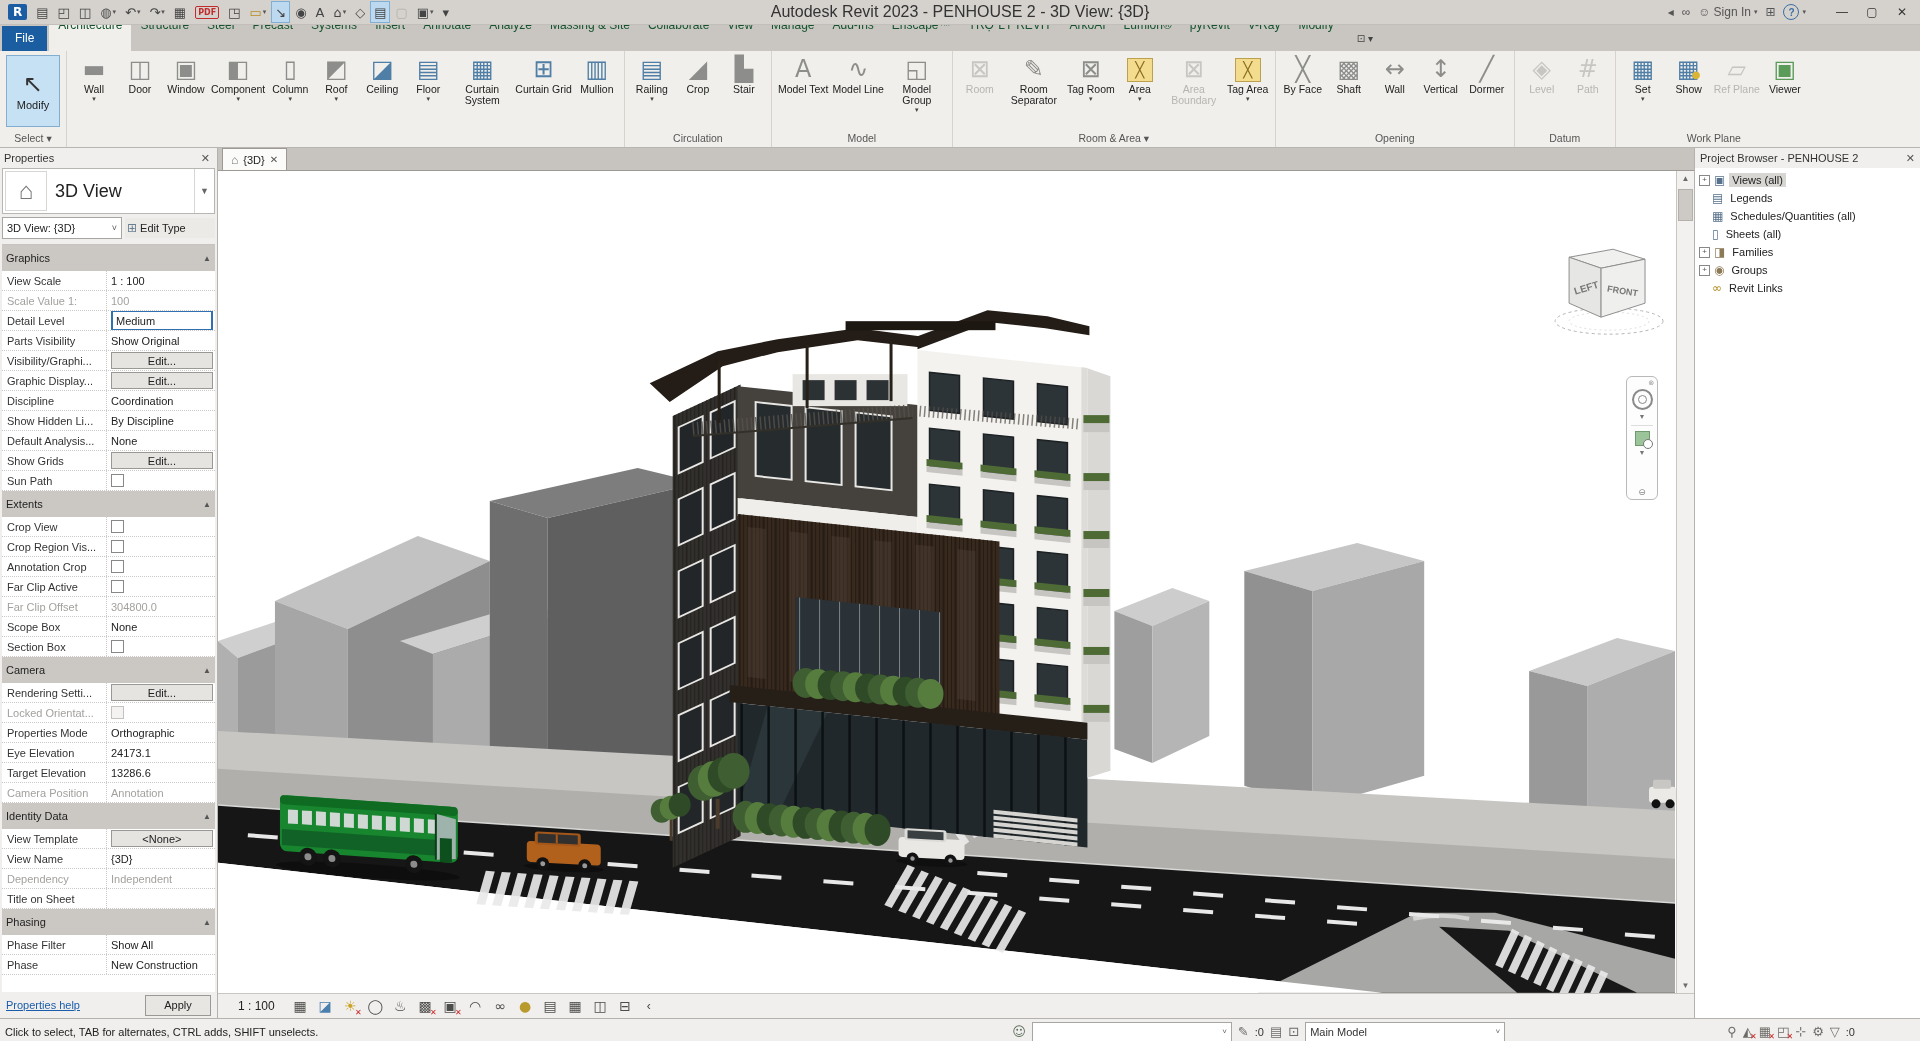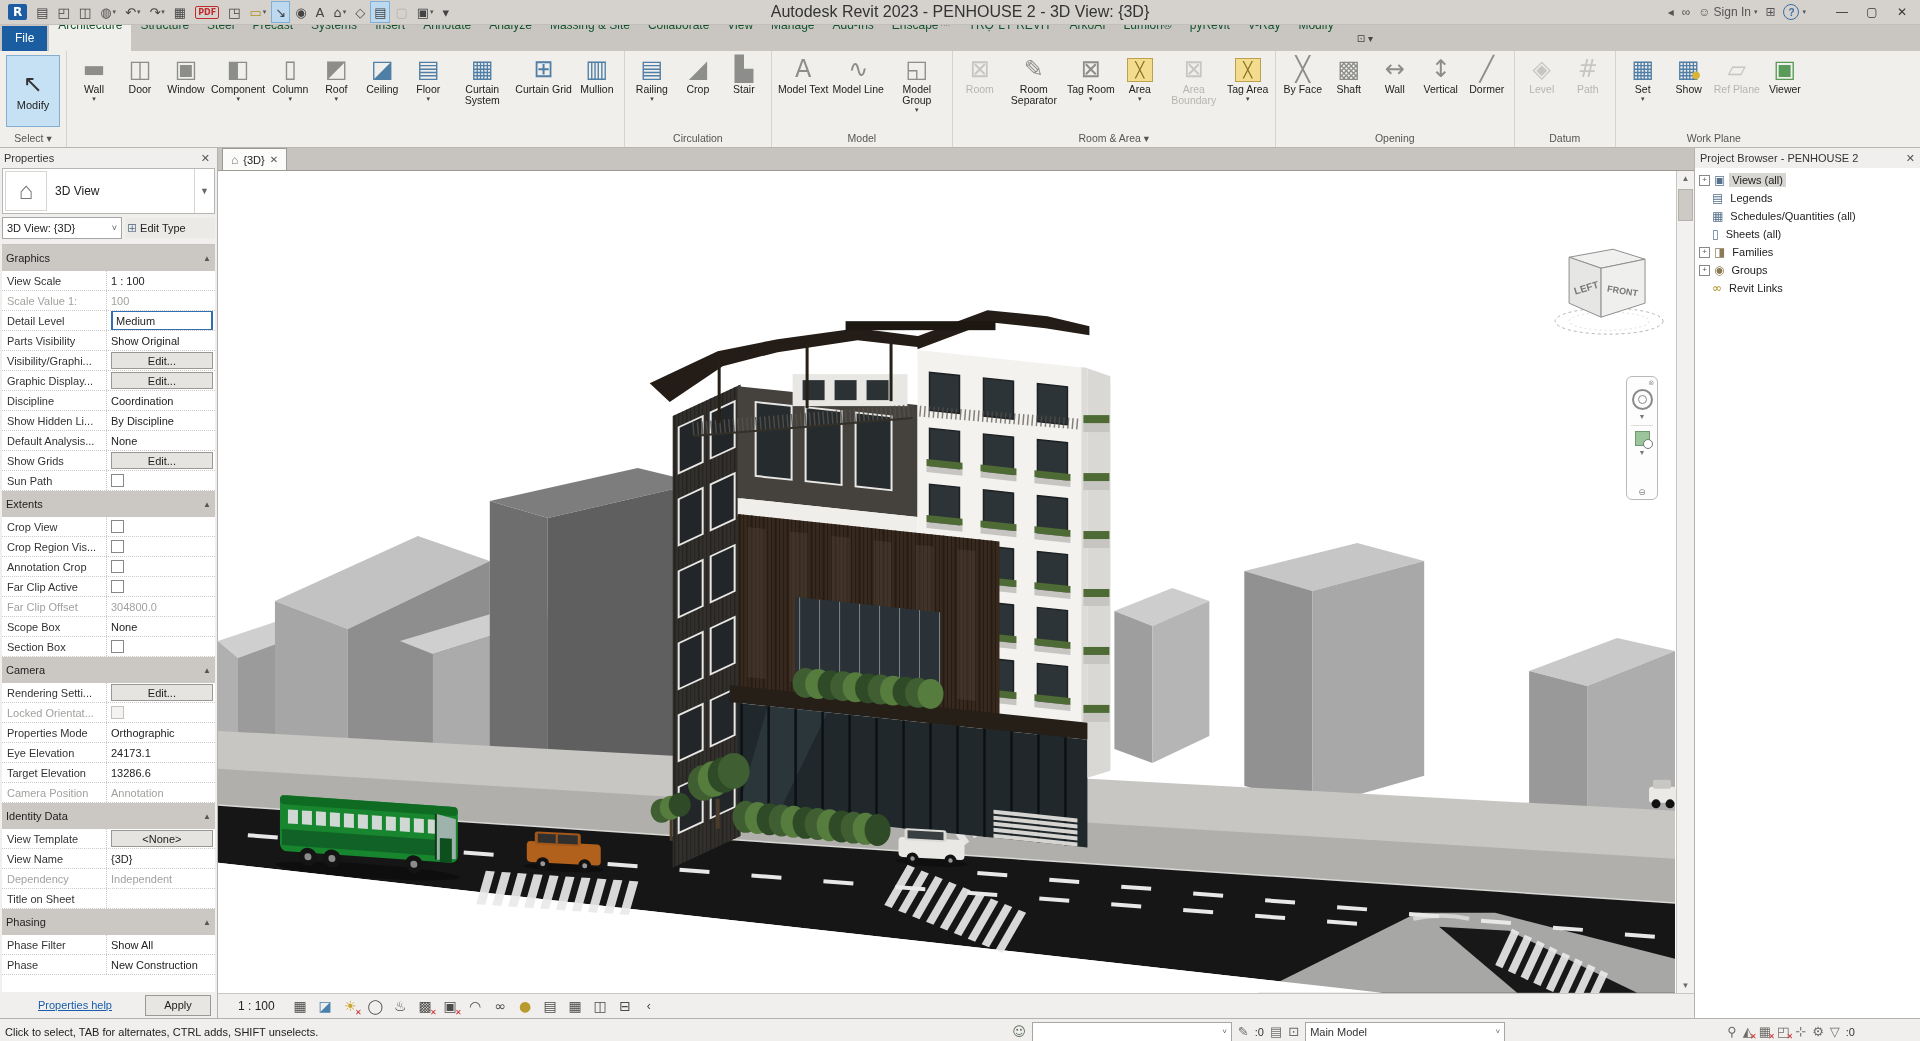--- a/index.html
+++ b/index.html
@@ -48,40 +48,40 @@
   .rbtn.disabled .ric{opacity:.7;}
   .ric .bulb{color:#d9b435;font-size:10px;margin-left:-8px;margin-top:12px;}
   
   .main{display:flex;height:870px;}
   
   .props{width:218px;background:#f0efed;border-right:1px solid #b5b2ae;display:flex;flex-direction:column;}
   .phead{height:20px;display:flex;align-items:center;padding:0 4px;color:#333;}
   .phead .x{margin-left:auto;color:#555;font-size:11px;padding:0 3px;}
   .typesel{height:44px;margin:0 2px;background:#fff;border:1px solid #b8b6b3;display:flex;align-items:center;}
   .typesel .tico{width:40px;height:38px;margin:2px;border:1px solid #d8d6d3;display:flex;align-items:center;justify-content:center;font-size:24px;color:#777;}
-  .typesel .tlab{font-size:12px;color:#222;padding-left:6px;}
+  .typesel .tlab{font-size:18px;color:#222;padding-left:6px;}
   .typesel .tdd{margin-left:auto;border-left:1px solid #d8d6d3;align-self:stretch;display:flex;align-items:center;padding:0 5px;color:#666;font-size:9px;}
   .instrow{height:24px;display:flex;align-items:center;gap:3px;margin:2px;}
   .instcombo{flex:1;height:20px;background:#fff;border:1px solid #a8a6a3;display:flex;align-items:center;padding:0 4px;}
   .instcombo .dd{margin-left:auto;font-size:9px;color:#555;}
   .edittype{width:86px;height:20px;background:#eceae7;border:0;display:flex;align-items:center;gap:3px;font-size:11px;color:#222;padding:0 2px;}
   .edittype .ei{color:#6b7f93;font-size:12px;}
   .pgrid{flex:1;background:#fff;margin:2px 2px 0 2px;border-top:1px solid #c6c4c1;overflow:hidden;}
   .psec{height:26px;background:#cbc8c4;display:flex;align-items:center;padding:0 4px;color:#222;}
   .psec .car{margin-left:auto;font-size:8px;color:#555;}
   .prow{height:19px;display:flex;align-items:center;border-bottom:1px dotted #ccc9c6;}
   .plab{width:99px;padding-left:5px;color:#333;white-space:nowrap;overflow:hidden;}
   .pval{flex:1;align-self:stretch;display:flex;align-items:center;border-left:1px dotted #ccc9c6;padding-left:4px;overflow:hidden;white-space:nowrap;}
   .prow.dis .plab,.prow.dis .pval{color:#a3a19e;}
   .pbtn{width:96%;height:15px;background:#e6e4e1;border:1px solid #9a9895;font-size:11px;color:#222;display:flex;align-items:center;justify-content:center;}
   .cactive{border:2px solid #2f6fb2;height:17px;display:flex;align-items:center;padding:0 3px;flex:1;margin-right:2px;}
   .cb{width:11px;height:11px;border:1px solid #8a8886;background:#fff;}
   .cb.dis{border-color:#c4c2bf;background:#f4f3f1;}
   .pfoot{height:26px;display:flex;align-items:center;padding:0 6px;}
-  .phelp{color:#1a5dab;text-decoration:underline;margin-left:32px;}
+  .phelp{color:#1a5dab;text-decoration:underline;}
   .papply{margin-left:auto;width:64px;height:19px;background:#e8e6e3;border:1px solid #9b9997;font-size:11px;display:flex;align-items:center;justify-content:center;}
   
   .center{width:1476px;display:flex;flex-direction:column;background:#fff;}
   .viewtabs{height:22px;background:#c7c4c0;display:flex;align-items:flex-end;border-bottom:1px solid #9d9a96;}
   .vtab{height:21px;background:#fbfbfa;border:1px solid #9d9a96;border-bottom:none;display:flex;align-items:center;gap:5px;padding:0 8px;margin-left:4px;font-size:11px;}
   .vtab .hico{color:#777;font-size:12px;}
   .vtab .x{color:#555;font-size:10px;}
   .canvas{height:822px;display:flex;position:relative;}
   .canvas svg{display:block;}
   .vscroll{width:17px;background:#f2f1ef;border-left:1px solid #c9c6c2;display:flex;flex-direction:column;align-items:center;font-size:8px;color:#6b6b6b;}

